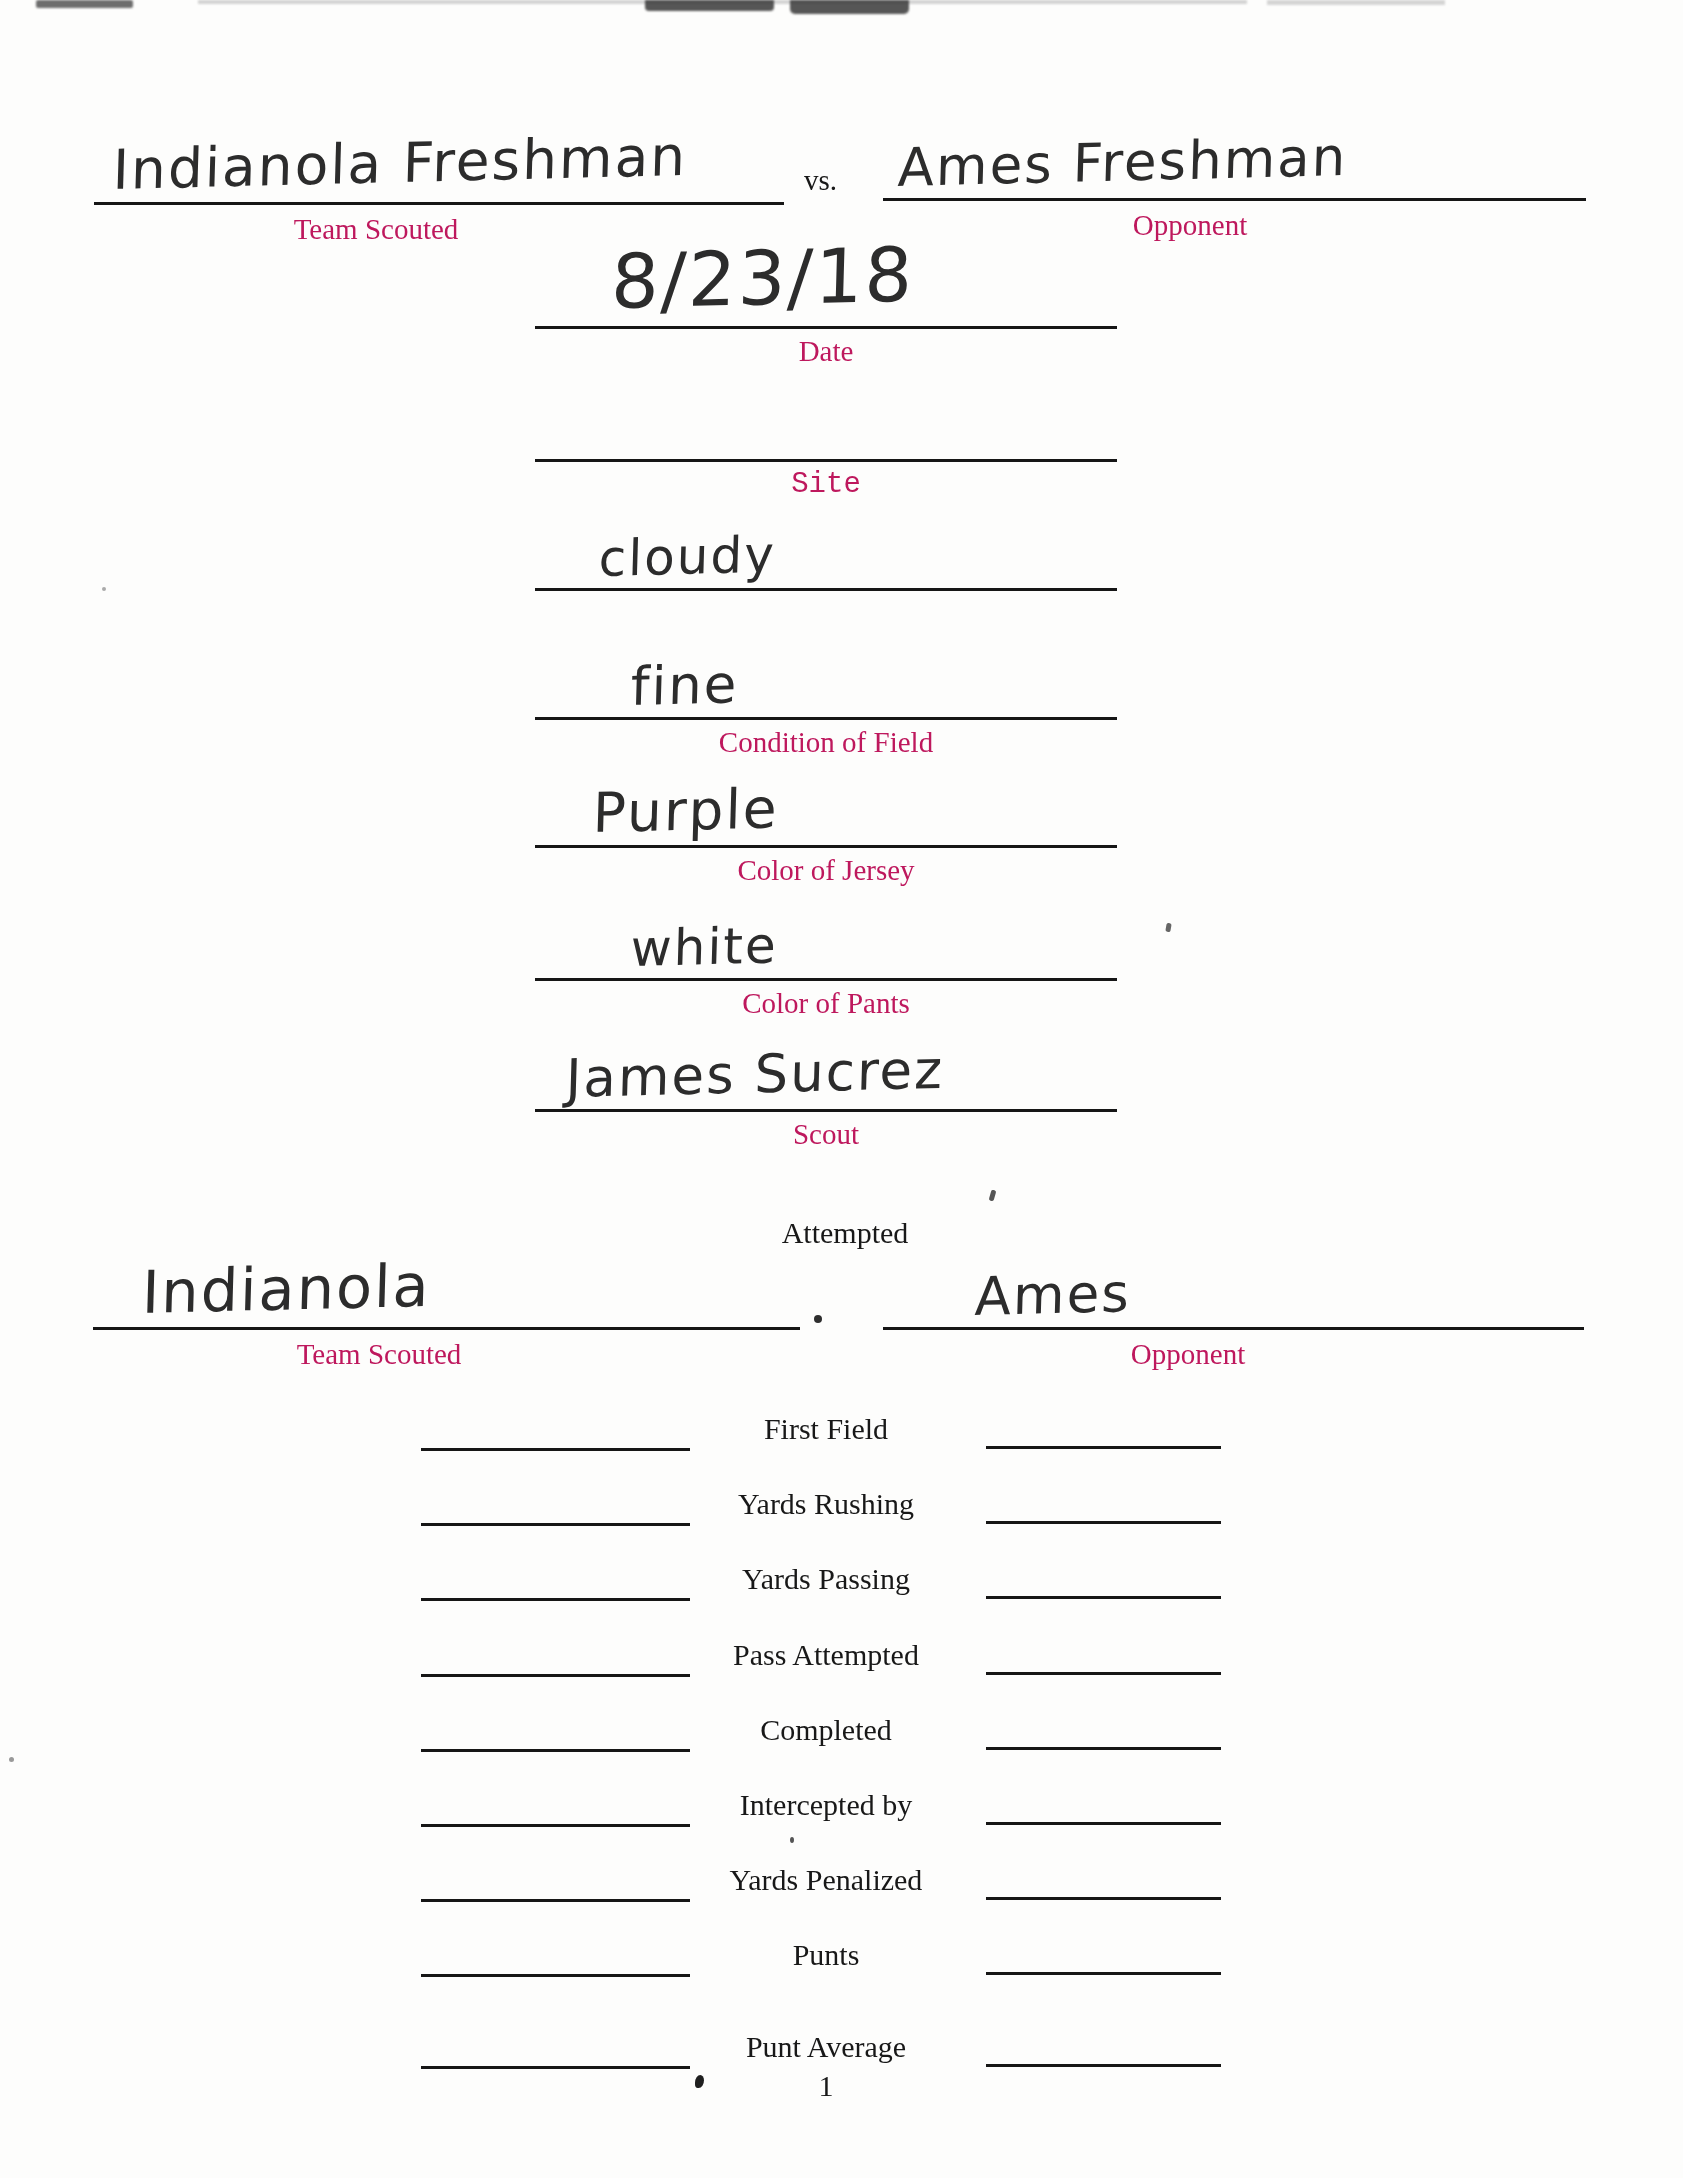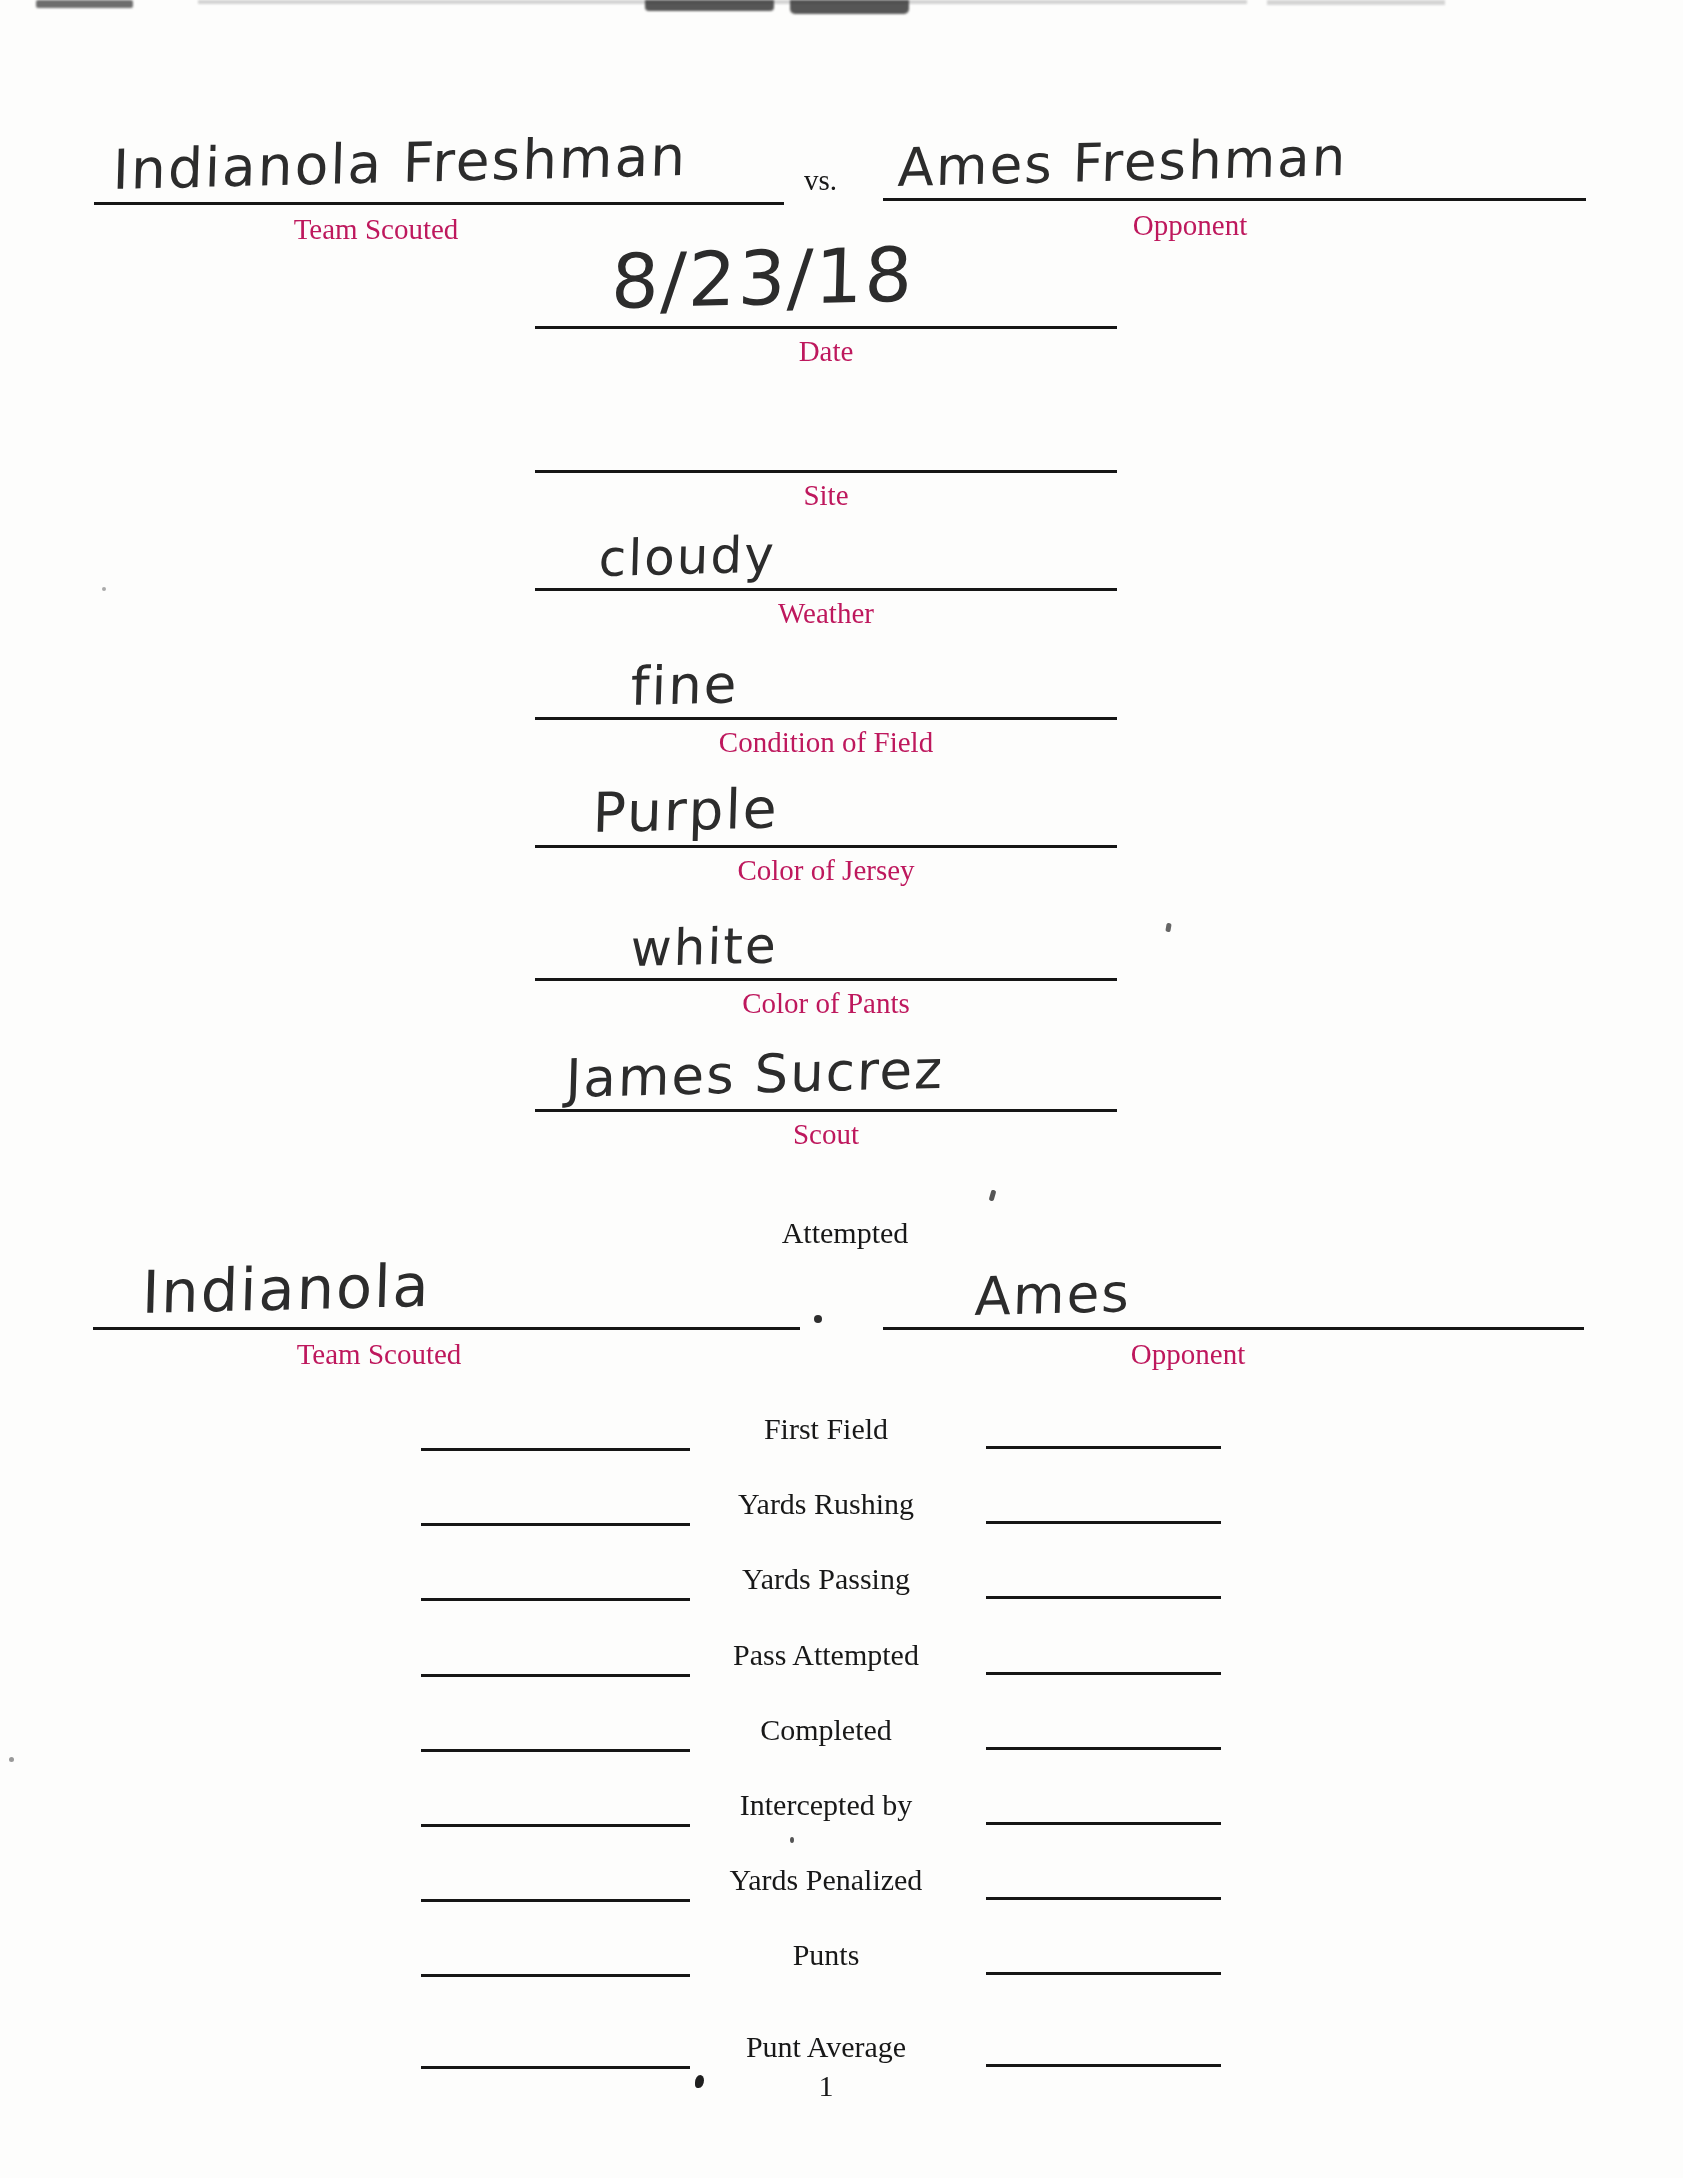--- a/index.html
+++ b/index.html
@@ -30,21 +30,21 @@
   .hdr-left .form-label{width:564px;margin-top:8px;}
   .vs{position:absolute;left:804px;top:164px;font-size:29px;}
   .hdr-right{position:absolute;left:883px;top:87px;width:703px;}
   .hdr-right .hw-area{height:111px;padding-left:14px;font-size:53px;}
   .hdr-right .form-label{width:614px;margin-top:8px;}
   
   .gi-field{position:absolute;left:535px;width:582px;}
   .gi-field .hw-area{height:99px;}
   .gi-field .form-label{margin-top:6px;}
   .f-date{top:227px;}   .f-date .hw-area{font-size:75px;padding-left:75px;letter-spacing:8px;}
-  .f-site{top:371px;}
+  .f-site{top:360px;font-family:Liberation Mono, monospace;}
   .f-weather{top:489px;} .f-weather .hw-area{font-size:50px;padding-left:63px;}
   .f-field{top:618px;}   .f-field .hw-area{font-size:53px;padding-left:95px;}
   .f-jersey{top:746px;}  .f-jersey .hw-area{font-size:55px;padding-left:57px;}
   .f-pants{top:879px;}   .f-pants .hw-area{font-size:50px;padding-left:95px;}
   .f-scout{top:1010px;}  .f-scout .hw-area{font-size:53px;padding-left:30px;letter-spacing:4px;}
   
   .stats-heading{position:absolute;left:535px;top:1216px;width:620px;text-align:center;font-size:30px;}
   .stats-left{position:absolute;left:93px;top:1226px;width:707px;}
   .stats-left .hw-area{height:101px;font-size:59px;padding-left:48px;}
   .stats-left .form-label{width:572px;margin-top:8px;}
@@ -115,21 +115,20 @@
       </div>
     <div class="rule"></div>
     <div class="form-label centered">Site</div>
   </div>
 
   <div class="gi-field f-weather">
     <div class="hw-area">
         <span class="hw">cloudy</span>
       </div>
     <div class="rule"></div>
-    <div class="form-label centered">Weather</div>
   </div>
 
   <div class="gi-field f-field">
     <div class="hw-area">
         <span class="hw">fine</span>
       </div>
     <div class="rule"></div>
     <div class="form-label centered">Condition of Field</div>
   </div>
 

